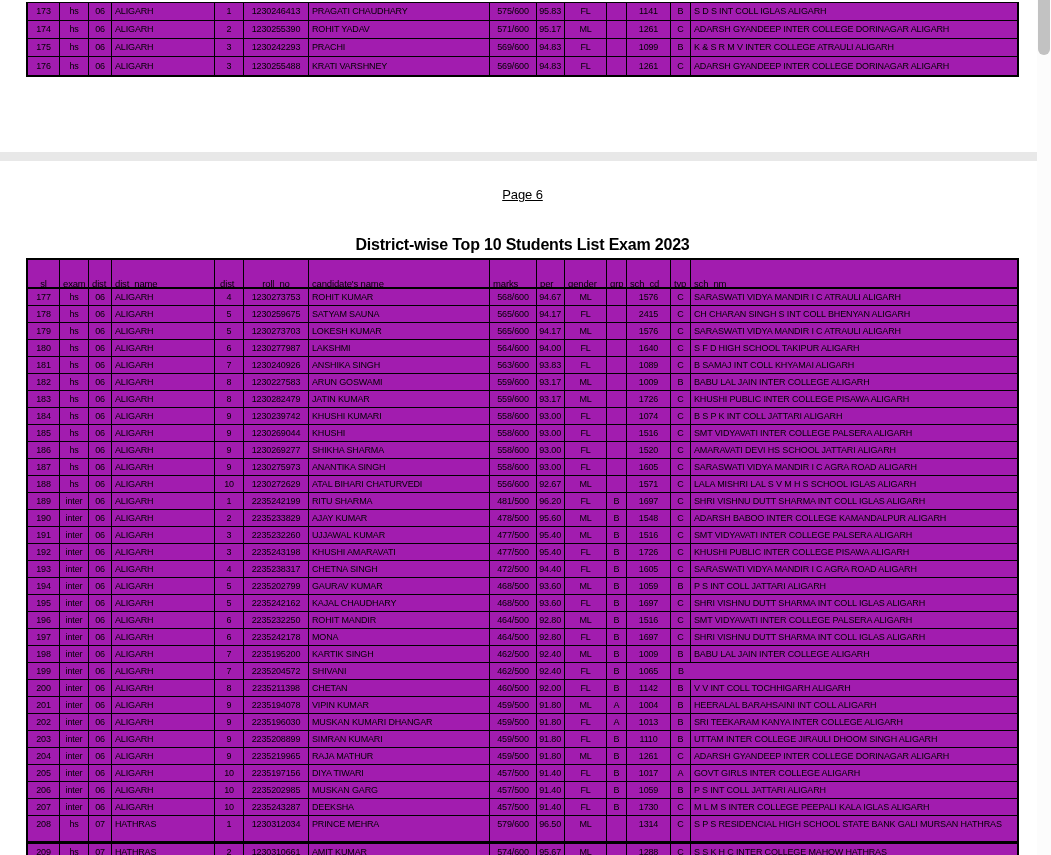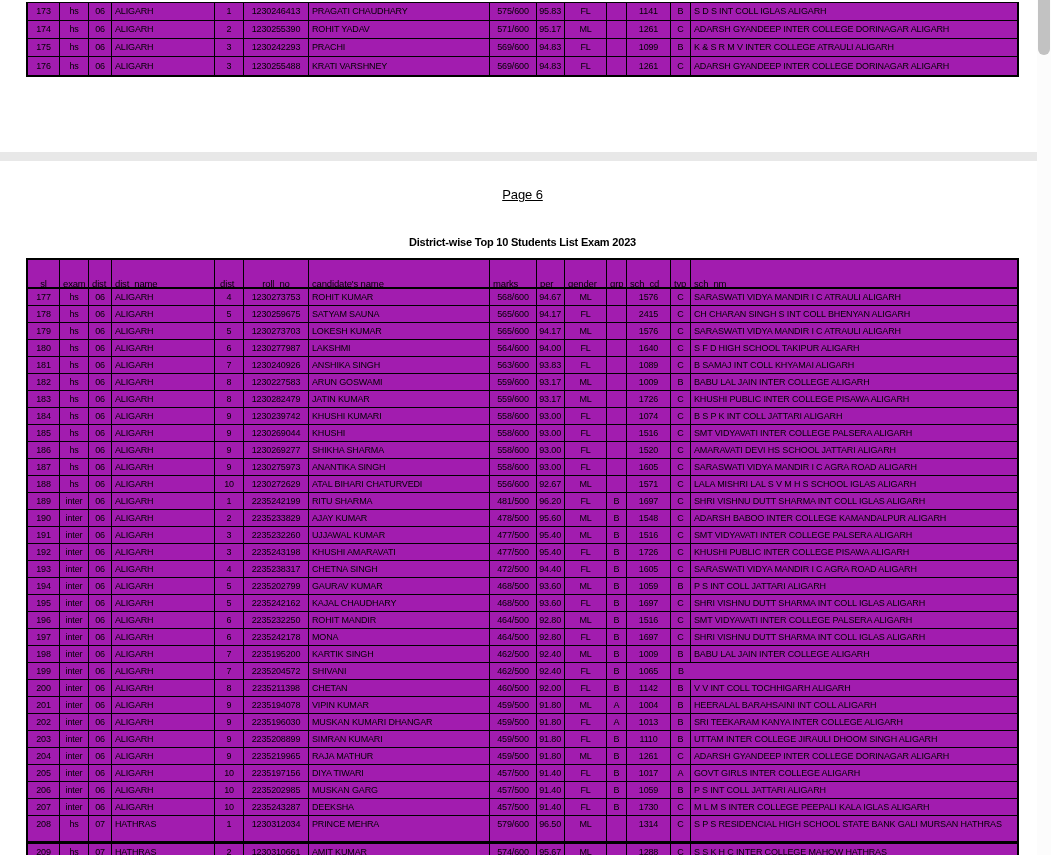--- a/index.html
+++ b/index.html
@@ -55,21 +55,21 @@
   .sep {
     position: absolute; left: 0; top: 152px;
     width: 1051px; height: 9px; background: #e8e8e8;
   }
   .pageno {
     position: absolute; left: 26px; top: 187px; width: 993px;
     text-align: center; font-size: 13px; letter-spacing: -0.1px; text-decoration: underline;
   }
   .title {
     position: absolute; left: 26px; top: 236px; width: 993px;
-    text-align: center; font-weight: bold; font-size: 11px; letter-spacing: -0.2px;
+    text-align: center; font-weight: bold; font-size: 16px; letter-spacing: -0.2px;
   }
 
   
   .scroll-track {
     position: absolute; right: 0; top: 0;
     width: 14px; height: 855px; background: #fcfcfc;
   }
   .scroll-thumb {
     position: absolute; left: 1px; top: 0;
     width: 12px; height: 55px; background: #c2c2c2;

